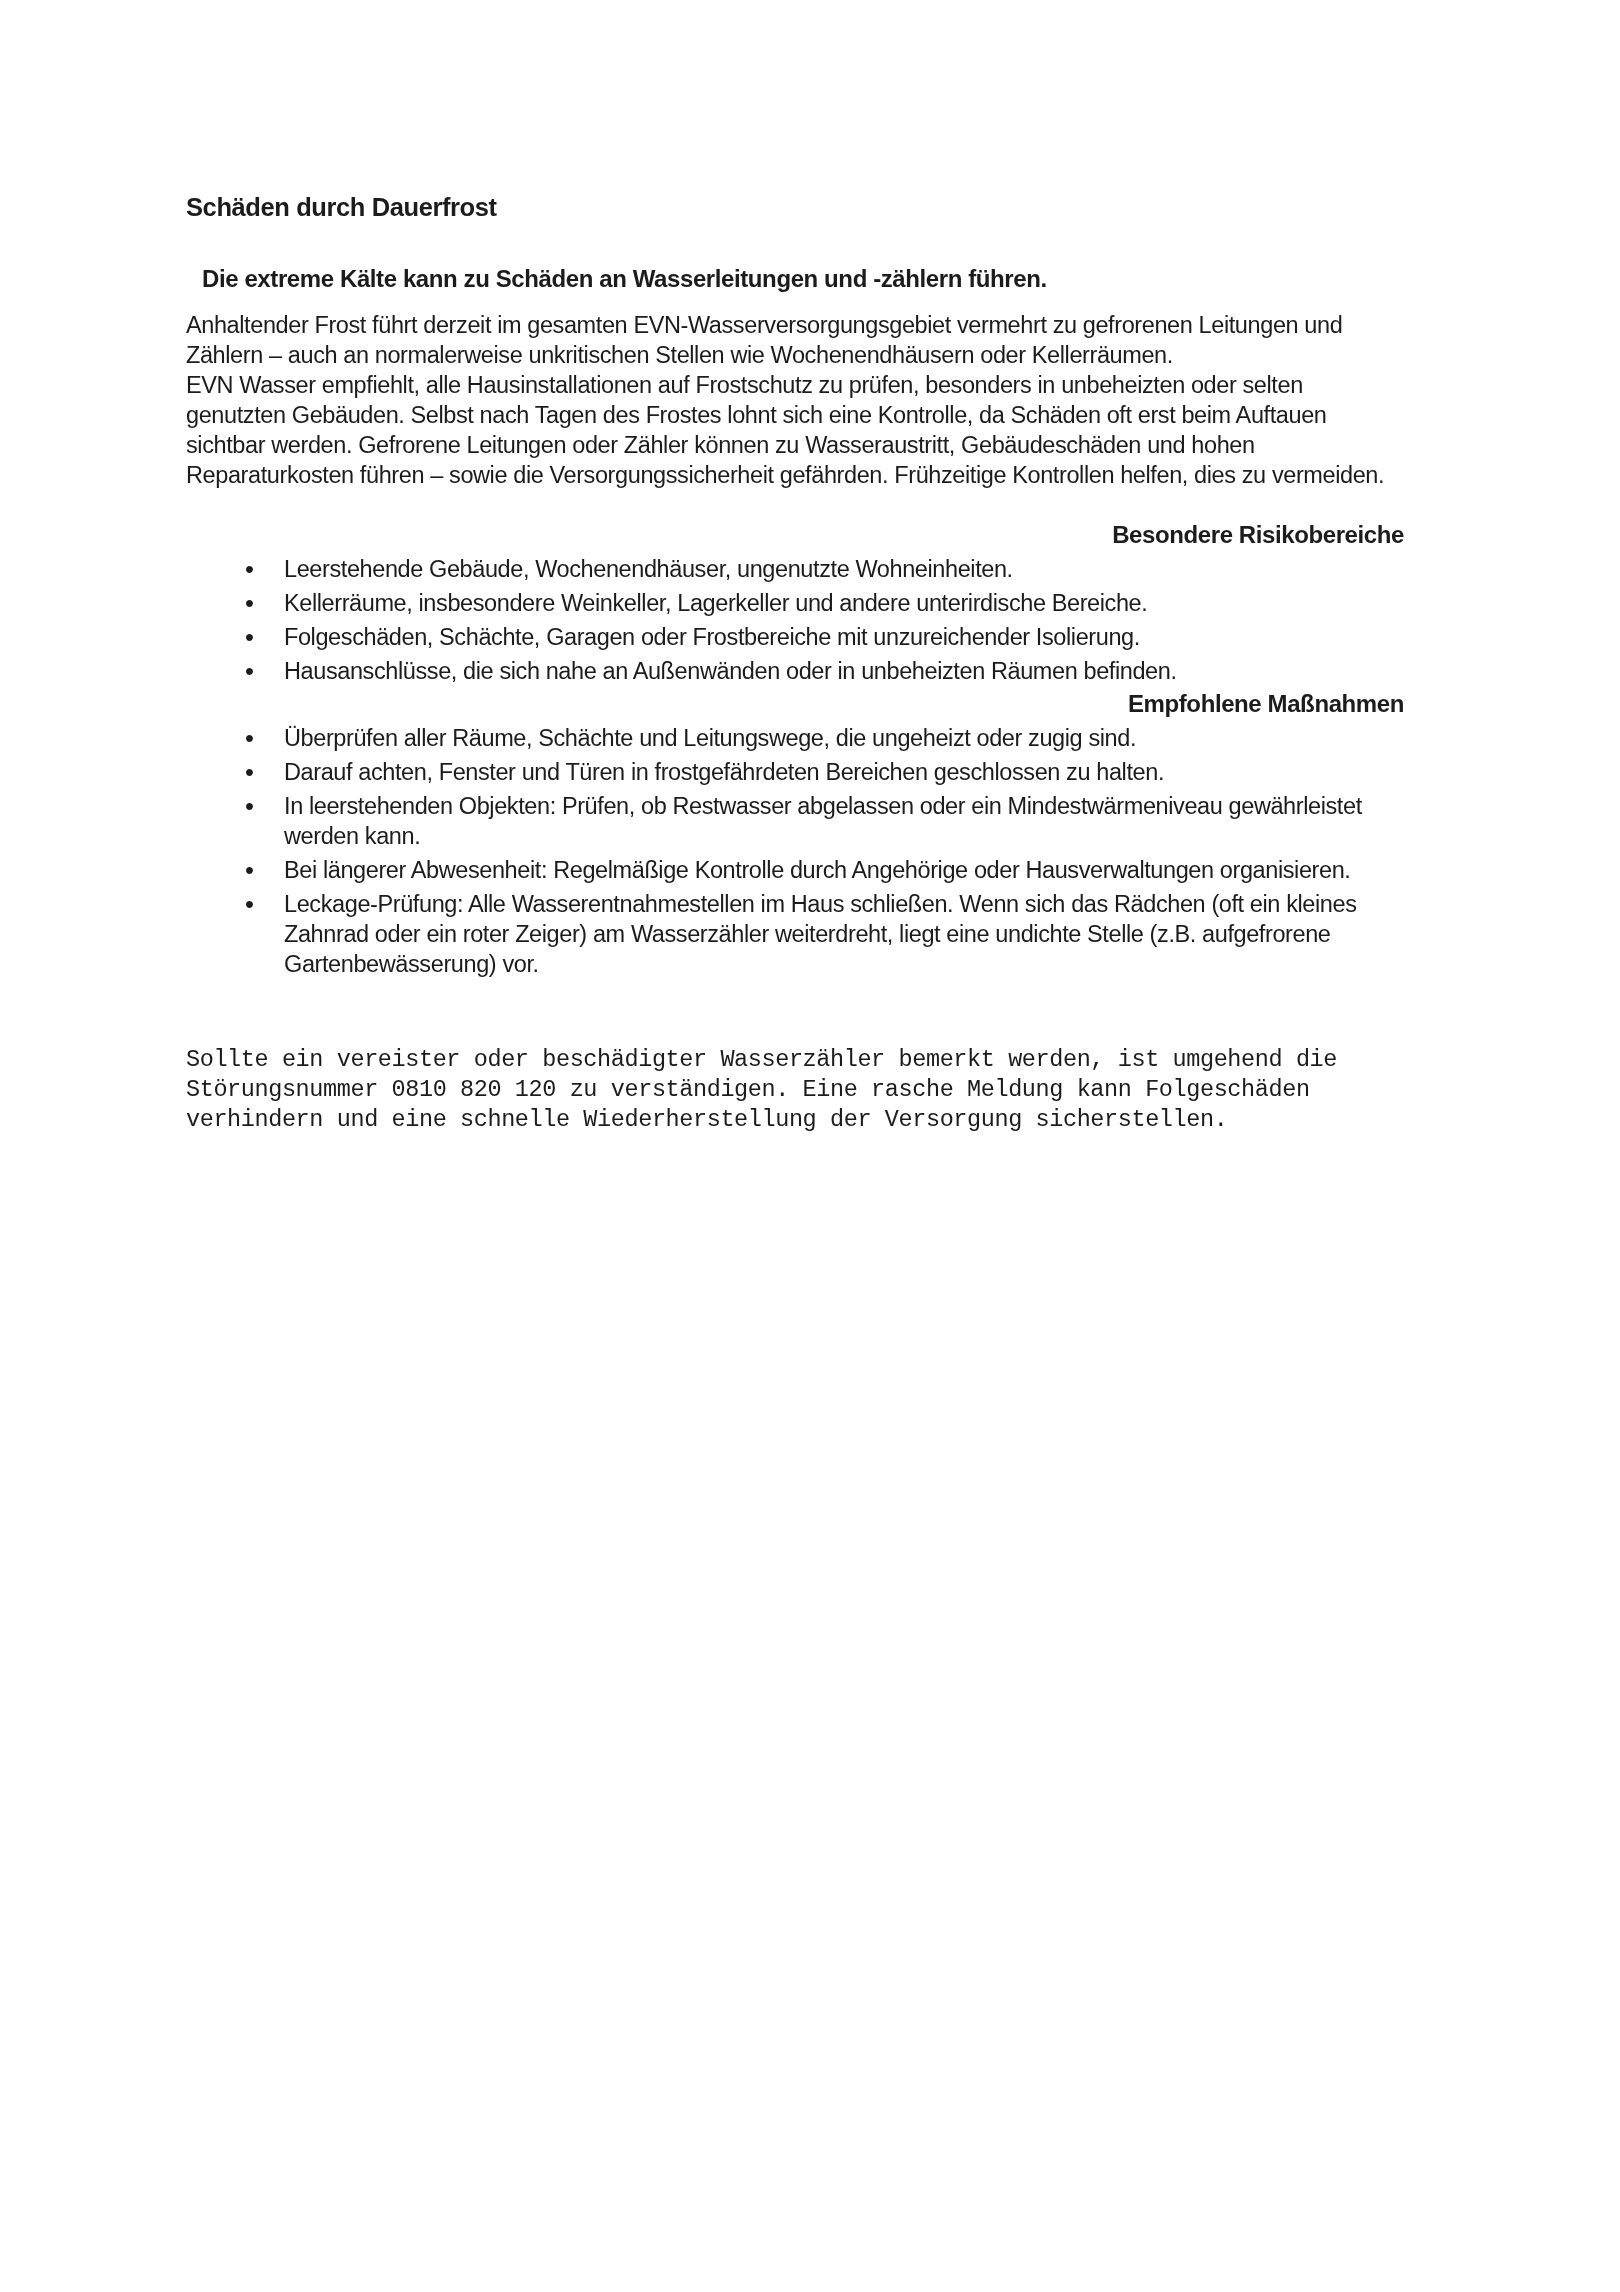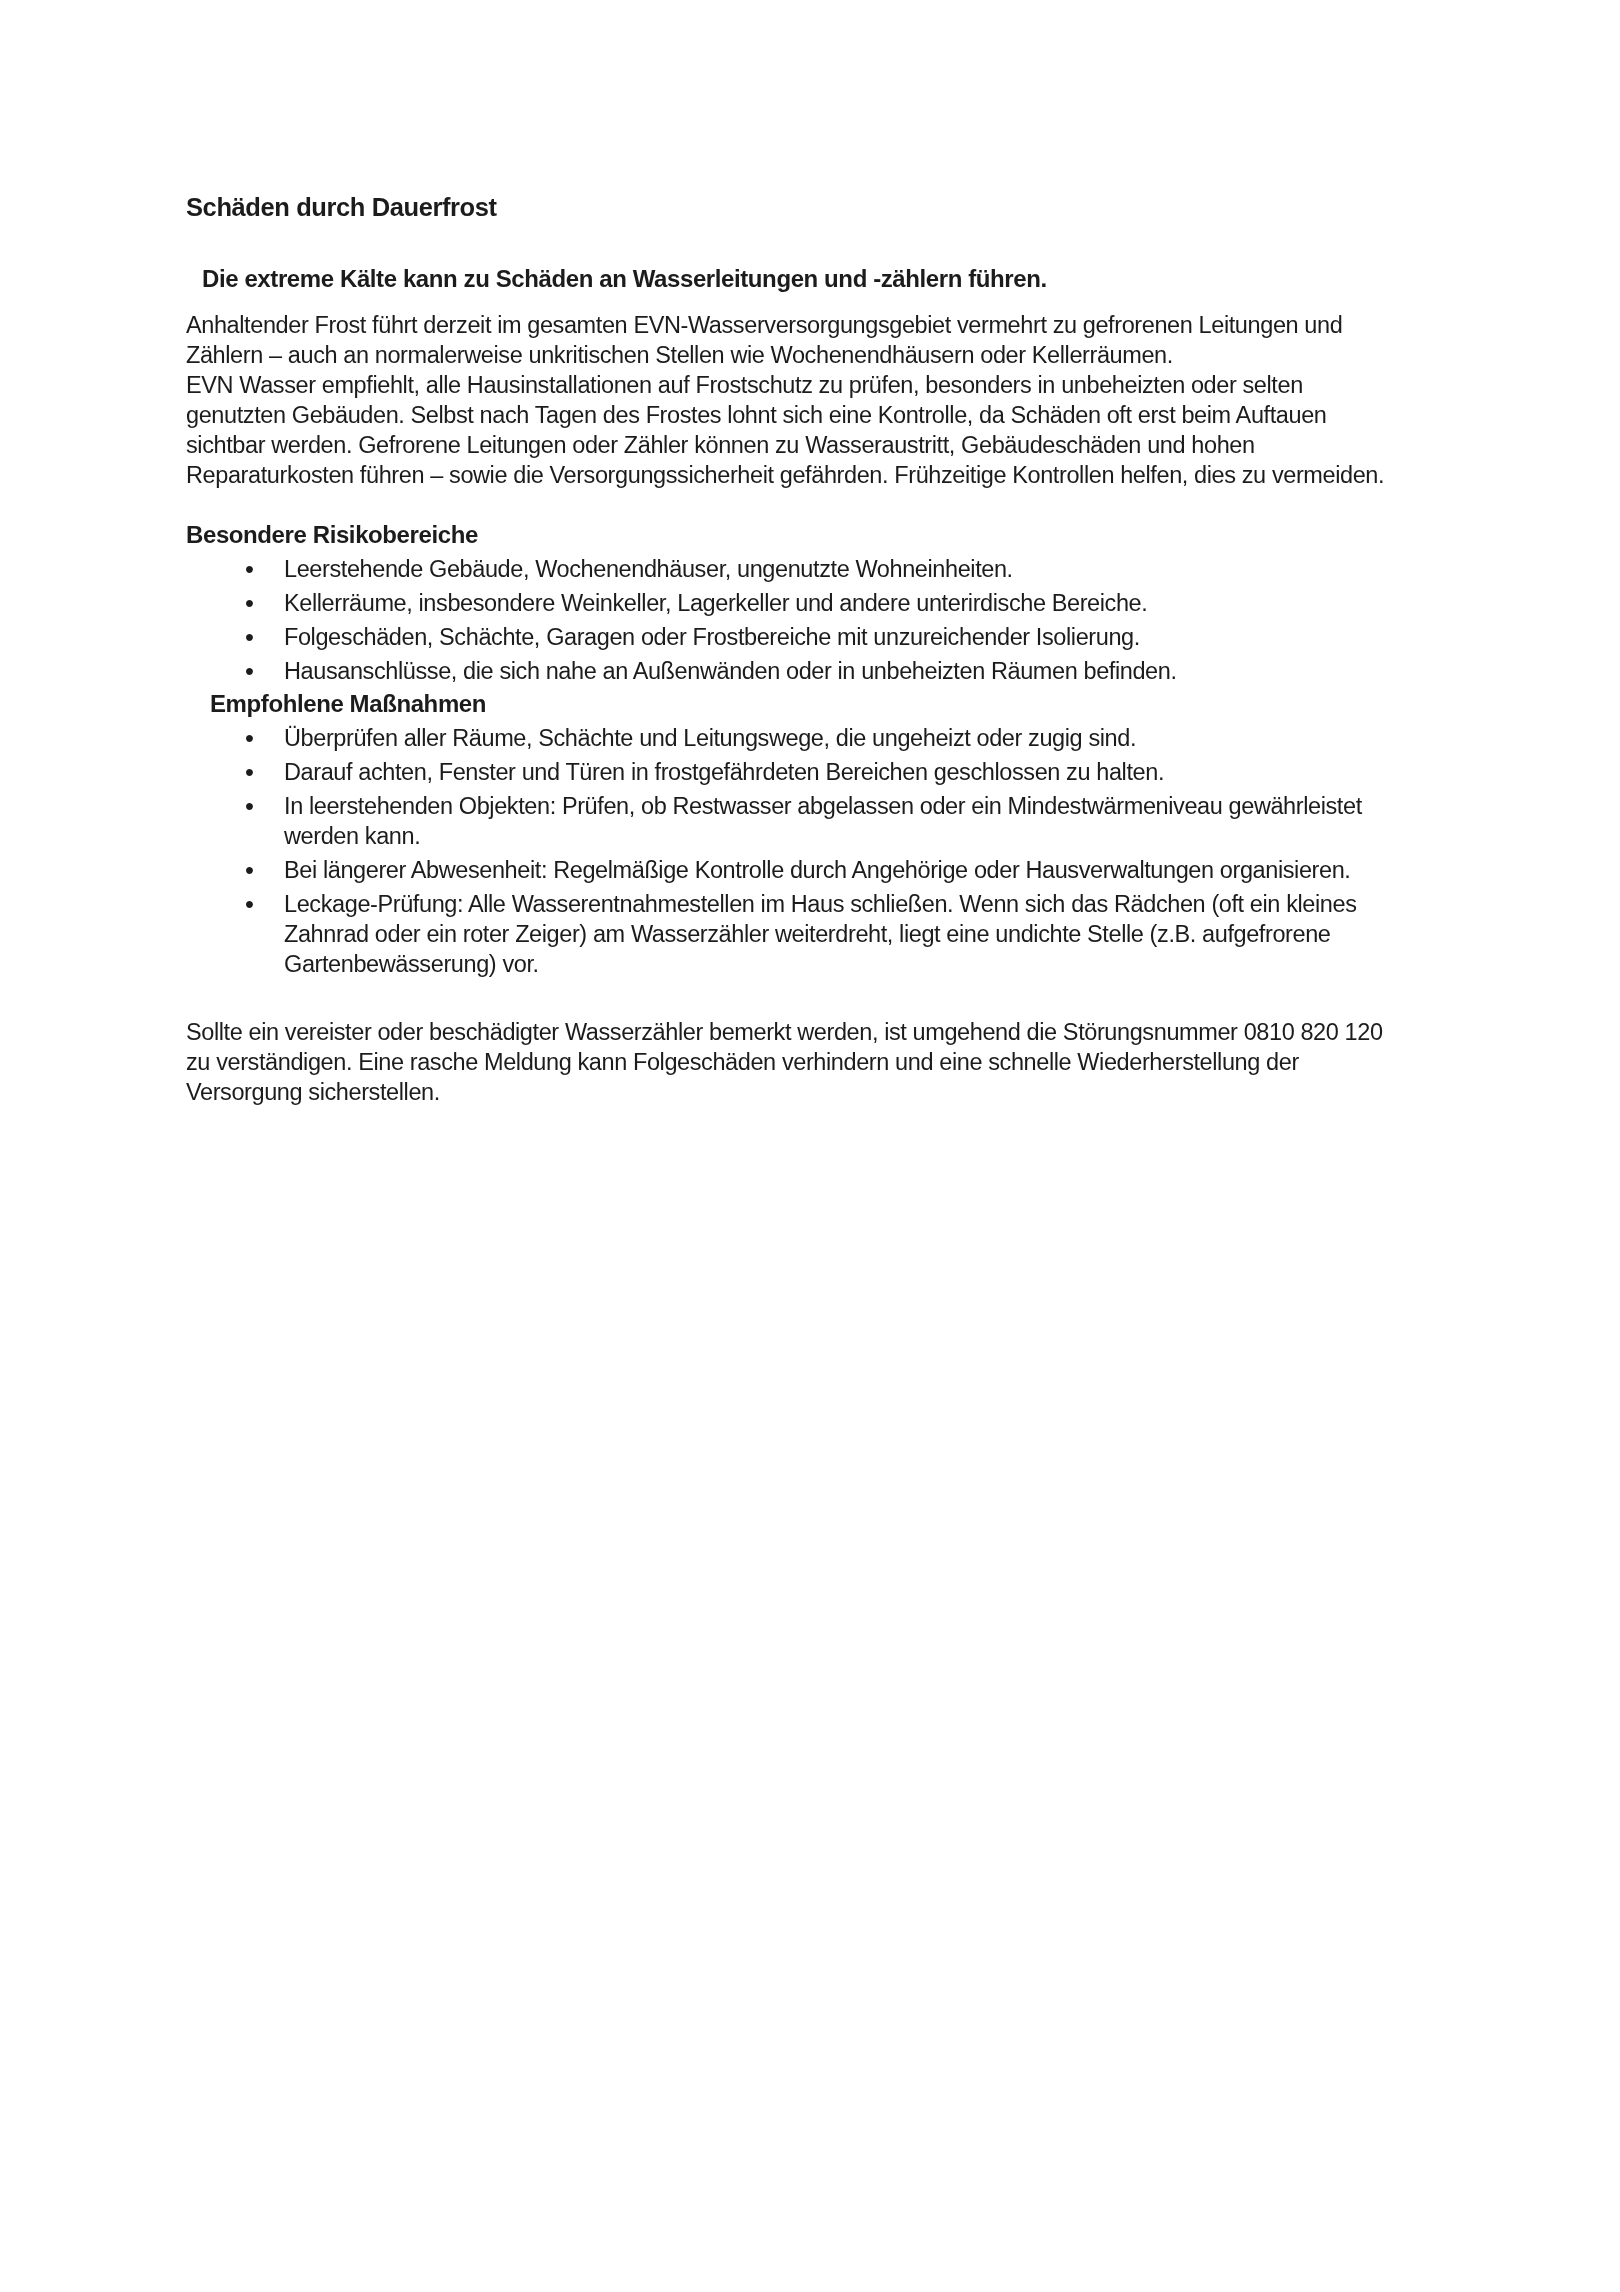--- a/index.html
+++ b/index.html
@@ -50,20 +50,21 @@
     font-weight: 400;
     margin: 0;
     letter-spacing: -0.4px;
   }
   h2.section-heading {
     font-size: 24px;
     line-height: 30px;
     font-weight: 700;
     margin: 30px 0 0 0;
     letter-spacing: -0.4px;
+    text-align: right;
   }
   h2.section-heading.tight {
     margin-top: 3.9px;
     margin-left: 24px;
   }
   ul.bullet-list {
     list-style: none;
     margin: 0;
     padding: 0;
   }
@@ -78,21 +79,22 @@
   ul.bullet-list li::before {
     content: "•";
     position: absolute;
     left: 59px;
     top: 0;
     font-size: 25.5px;
     line-height: 30px;
     color: #1c1c1c;
   }
   p.closing {
-    margin-top: 38px;
+    margin-top: 66px;
+    font-family: Liberation Mono, monospace;
   }
 </style>
 </head>
 <body>
 
 <div class="page">
   <div class="content">
 
     <h1 class="doc-title">Schäden durch Dauerfrost</h1>
 

